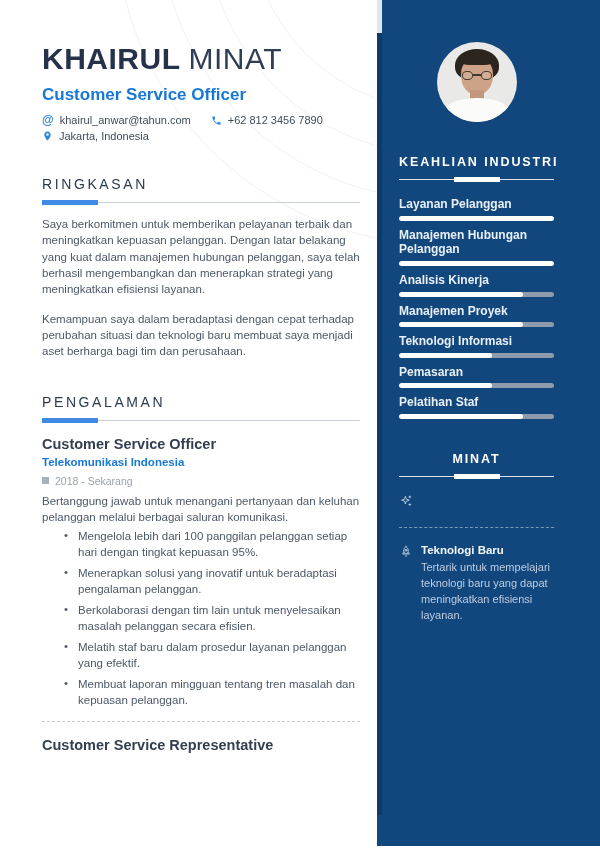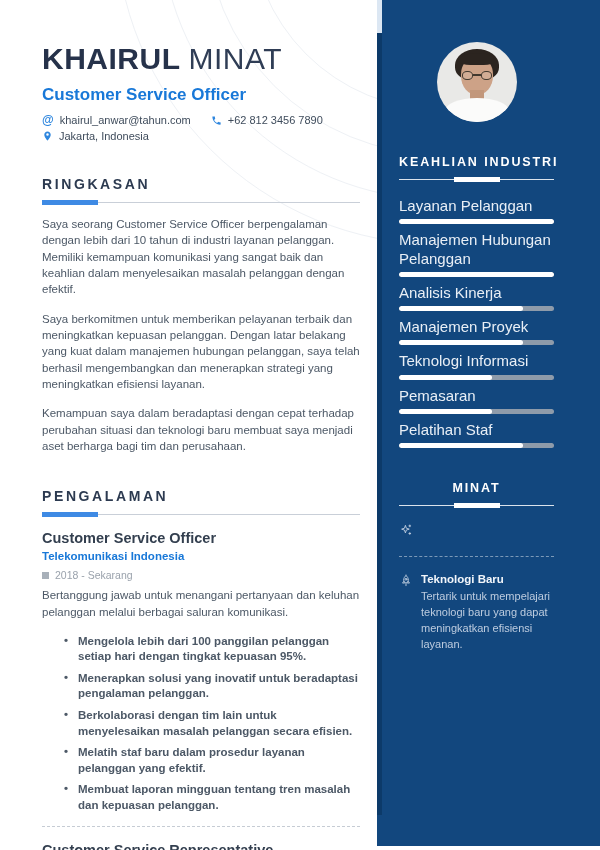--- a/index.html
+++ b/index.html
@@ -22,33 +22,33 @@
   .name .fn { font-weight:700; }
   .name .ln { font-weight:400; color:#2f3d55; margin-left:8px; }
   .job-subtitle { margin-top:11px; font-size:17px; font-weight:700; color:#1878d8; }
   .contacts { margin-top:9px; font-size:11px; color:#3f4c5c; }
   .contact-row { display:flex; align-items:center; gap:20px; margin-top:4px; }
   .contact-item { display:flex; align-items:center; gap:6px; }
   .ico { color:#2e86de; font-weight:700; font-size:12px; line-height:1; display:inline-flex; }
   .ico svg { display:block; }
 
   .section { margin-top:34px; }
-  .sec-h { font-size:14px; font-weight:700; letter-spacing:2.6px; color:#2c3a50; }
+  .sec-h { font-size:14px; font-weight:400; letter-spacing:2.6px; color:#2c3a50; }
   .rule { position:relative; margin-top:10px; height:1px; background:#c9cfd8; }
   .rule::before { content:""; position:absolute; left:0; top:-2px; width:56px; height:5px; background:#3e8ae4; }
 
   .para { margin-top:13px; font-size:11.5px; line-height:1.42; color:#4c5866; }
 
   .job { margin-top:15px; }
   .job-title { font-size:14.5px; font-weight:700; color:#333f4f; }
   .company { margin-top:4px; font-size:11.5px; font-weight:700; color:#1878d8; }
   .period { margin-top:7px; font-size:10.5px; color:#9aa2ac; display:flex; align-items:center; gap:6px; }
   .period-sq { width:7px; height:7px; background:#a8b0b9; display:inline-block; }
   .job-desc { margin-top:6px; font-size:11.5px; line-height:1.42; }
-  ul.bullets { list-style:none; margin-top:14px; margin-left:21px;font-weight:bold; }
+  ul.bullets { list-style:none; margin-top:4px; margin-left:21px; }
   ul.bullets li { position:relative; padding-left:15px; margin-bottom:6px; font-size:11.5px; line-height:1.35; }
   ul.bullets li::before { content:"•"; position:absolute; left:1px; top:-1px; color:#4c5866; }
   .dash-sep { border:none; border-top:1px dashed #c6ccd4; margin:13px 0 2px 0; }
 
   
   .sidebar {
     position:absolute; left:377px; top:0; width:223px; height:846px;
     background:#12477e; z-index:3; padding:0 46px 0 22px; color:#e9eff6;
   }
   .sidebar::before { content:""; position:absolute; left:0; top:33px; width:5px; height:782px; background:#0c3a69; }
@@ -64,21 +64,21 @@
   .avatar .bridge { position:absolute; left:11px; top:3px; width:8px; height:2px; background:#42392f; }
   .avatar .neck { position:absolute; left:33px; top:48px; width:14px; height:12px; background:#c2977b; }
   .avatar .shirt { position:absolute; left:8px; top:56px; width:64px; height:26px; background:#fbfbfa; border-radius:50% 50% 0 0; }
 
   .side-sec-h { margin-top:33px; font-size:12.5px; font-weight:700; letter-spacing:1.9px; color:#ffffff; text-align:center; white-space:nowrap; }
   .side-rule { position:relative; margin-top:10px; height:1px; background:rgba(255,255,255,.85); }
   .side-rule::before { content:""; position:absolute; left:50%; transform:translateX(-50%); top:-2px; width:46px; height:5px; background:#ffffff; }
 
   .skills { margin-top:17px; }
   .skill { margin-bottom:7px; }
-  .skill-label { font-size:15px; font-weight:400; color:#e9eff6; line-height:1.22; margin-bottom:4px; }
+  .skill-label { font-size:12px; font-weight:700; color:#e9eff6; line-height:1.22; margin-bottom:4px; }
   .track { height:5px; background:#8e9baa; border-radius:3px; overflow:hidden; }
   .fill { height:100%; background:#ffffff; border-radius:3px; }
 
   .interests { margin-top:16px; }
   .interest { display:grid; grid-template-columns:22px 1fr; align-items:start; }
   .int-icon { margin-top:1px; }
   .int-title { font-size:11.5px; font-weight:700; color:#f2f6fb; }
   .int-desc { margin-top:4px; font-size:11px; line-height:1.45; color:#bdccdf; }
   .side-dash { border:none; border-top:1px dashed rgba(255,255,255,.45); margin:15px 0 16px 0; }
 
@@ -124,21 +124,20 @@
               </svg>
           </span>
           <span>Jakarta, Indonesia</span>
         </span>
       </div>
     </div>
 
     <div class="section">
       <div class="sec-h">RINGKASAN</div>
       <div class="rule"></div>
-      <p class="para">Saya seorang Customer Service Officer berpengalaman dengan lebih dari 10 tahun di industri layanan pelanggan. Memiliki kemampuan komunikasi yang sangat baik dan keahlian dalam menyelesaikan masalah pelanggan dengan efektif.</p>
       <p class="para">Saya berkomitmen untuk memberikan pelayanan terbaik dan meningkatkan kepuasan pelanggan. Dengan latar belakang yang kuat dalam manajemen hubungan pelanggan, saya telah berhasil mengembangkan dan menerapkan strategi yang meningkatkan efisiensi layanan.</p>
       <p class="para">Kemampuan saya dalam beradaptasi dengan cepat terhadap perubahan situasi dan teknologi baru membuat saya menjadi aset berharga bagi tim dan perusahaan.</p>
     </div>
 
     <div class="section">
       <div class="sec-h">PENGALAMAN</div>
       <div class="rule"></div>
 
       <div class="job">
         <div class="job-title">Customer Service Officer</div>

